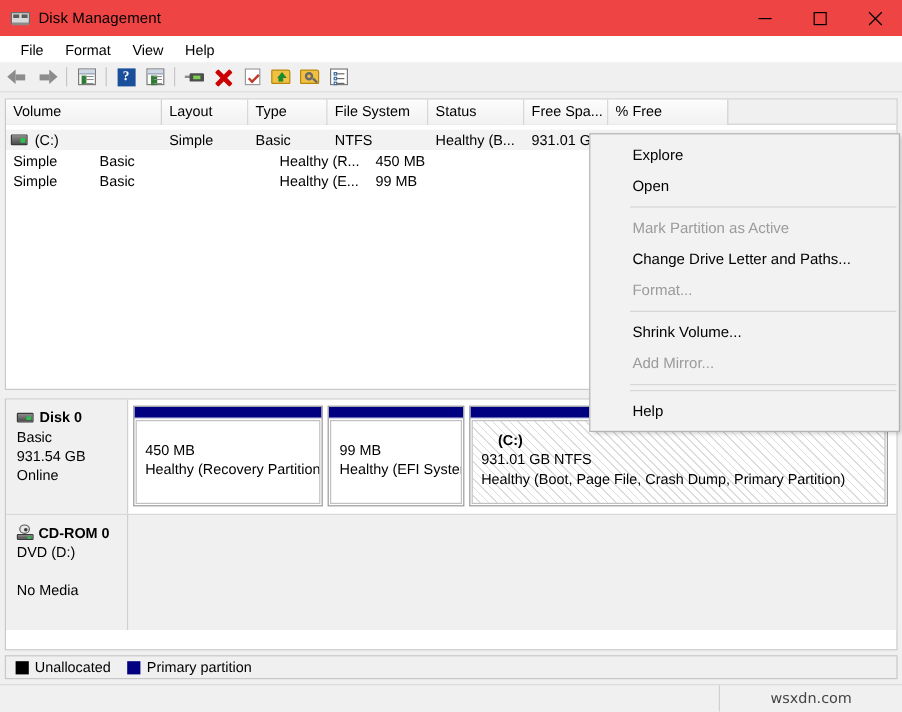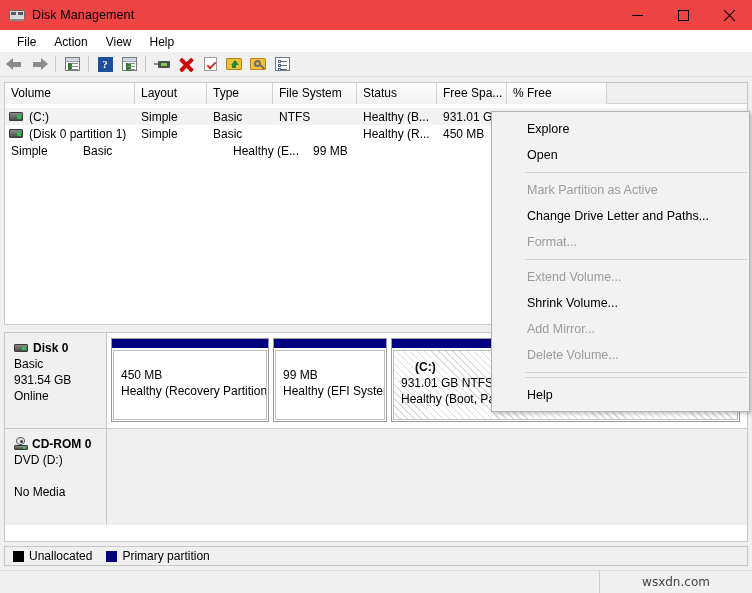--- a/index.html
+++ b/index.html
@@ -353,21 +353,21 @@
     <div class="winbtn" id="btn-max">
         <span class="g"></span>
       </div>
     <div class="winbtn" id="btn-close">
         <span class="g"></span>
       </div>
   </div>
 
   <div id="menubar">
     <div class="menu-item">File</div>
-    <div class="menu-item">Action</div>
+    <div class="menu-item">Format</div>
     <div class="menu-item">View</div>
     <div class="menu-item">Help</div>
   </div>
 
   <div id="toolbar">
     <div class="tb">
         <span class="arrowL"></span>
       </div>
     <div class="tb">
         <span class="arrowR"></span>
@@ -448,24 +448,20 @@
       <div class="cell" style="width:72px">Simple</div>
       <div class="cell" style="width:66px">Basic</div>
       <div class="cell" style="width:84px">NTFS</div>
       <div class="cell" style="width:80px">Healthy (B...</div>
       <div class="cell" style="width:88px">931.01 GB</div>
       <div class="cell" style="width:80px">916.81 GB</div>
       <div class="cell" style="width:90px">98 %</div>
     </div>
 
     <div class="row">
-      <div class="cell vol" style="width:130px">
-        <span class="voldisk"></span>
-        <span>(Disk 0 partition 1)</span>
-      </div>
       <div class="cell" style="width:72px">Simple</div>
       <div class="cell" style="width:66px">Basic</div>
       <div class="cell" style="width:84px"></div>
       <div class="cell" style="width:80px">Healthy (R...</div>
       <div class="cell" style="width:88px">450 MB</div>
       <div class="cell" style="width:80px"></div>
       <div class="cell" style="width:90px"></div>
     </div>
 
     <div class="row">
@@ -555,22 +551,20 @@
   </div>
 
   <div id="ctxmenu">
     <div class="ctxitem">Explore</div>
     <div class="ctxitem">Open</div>
     <div class="ctxsep"></div>
     <div class="ctxitem disabled">Mark Partition as Active</div>
     <div class="ctxitem">Change Drive Letter and Paths...</div>
     <div class="ctxitem disabled">Format...</div>
     <div class="ctxsep"></div>
-    <div class="ctxitem disabled">Extend Volume...</div>
     <div class="ctxitem">Shrink Volume...</div>
     <div class="ctxitem disabled">Add Mirror...</div>
-    <div class="ctxitem disabled">Delete Volume...</div>
     <div class="ctxsep"></div>
     <div class="ctxsep"></div>
     <div class="ctxitem">Help</div>
   </div>
 
 </div>
 
 </body></html>

